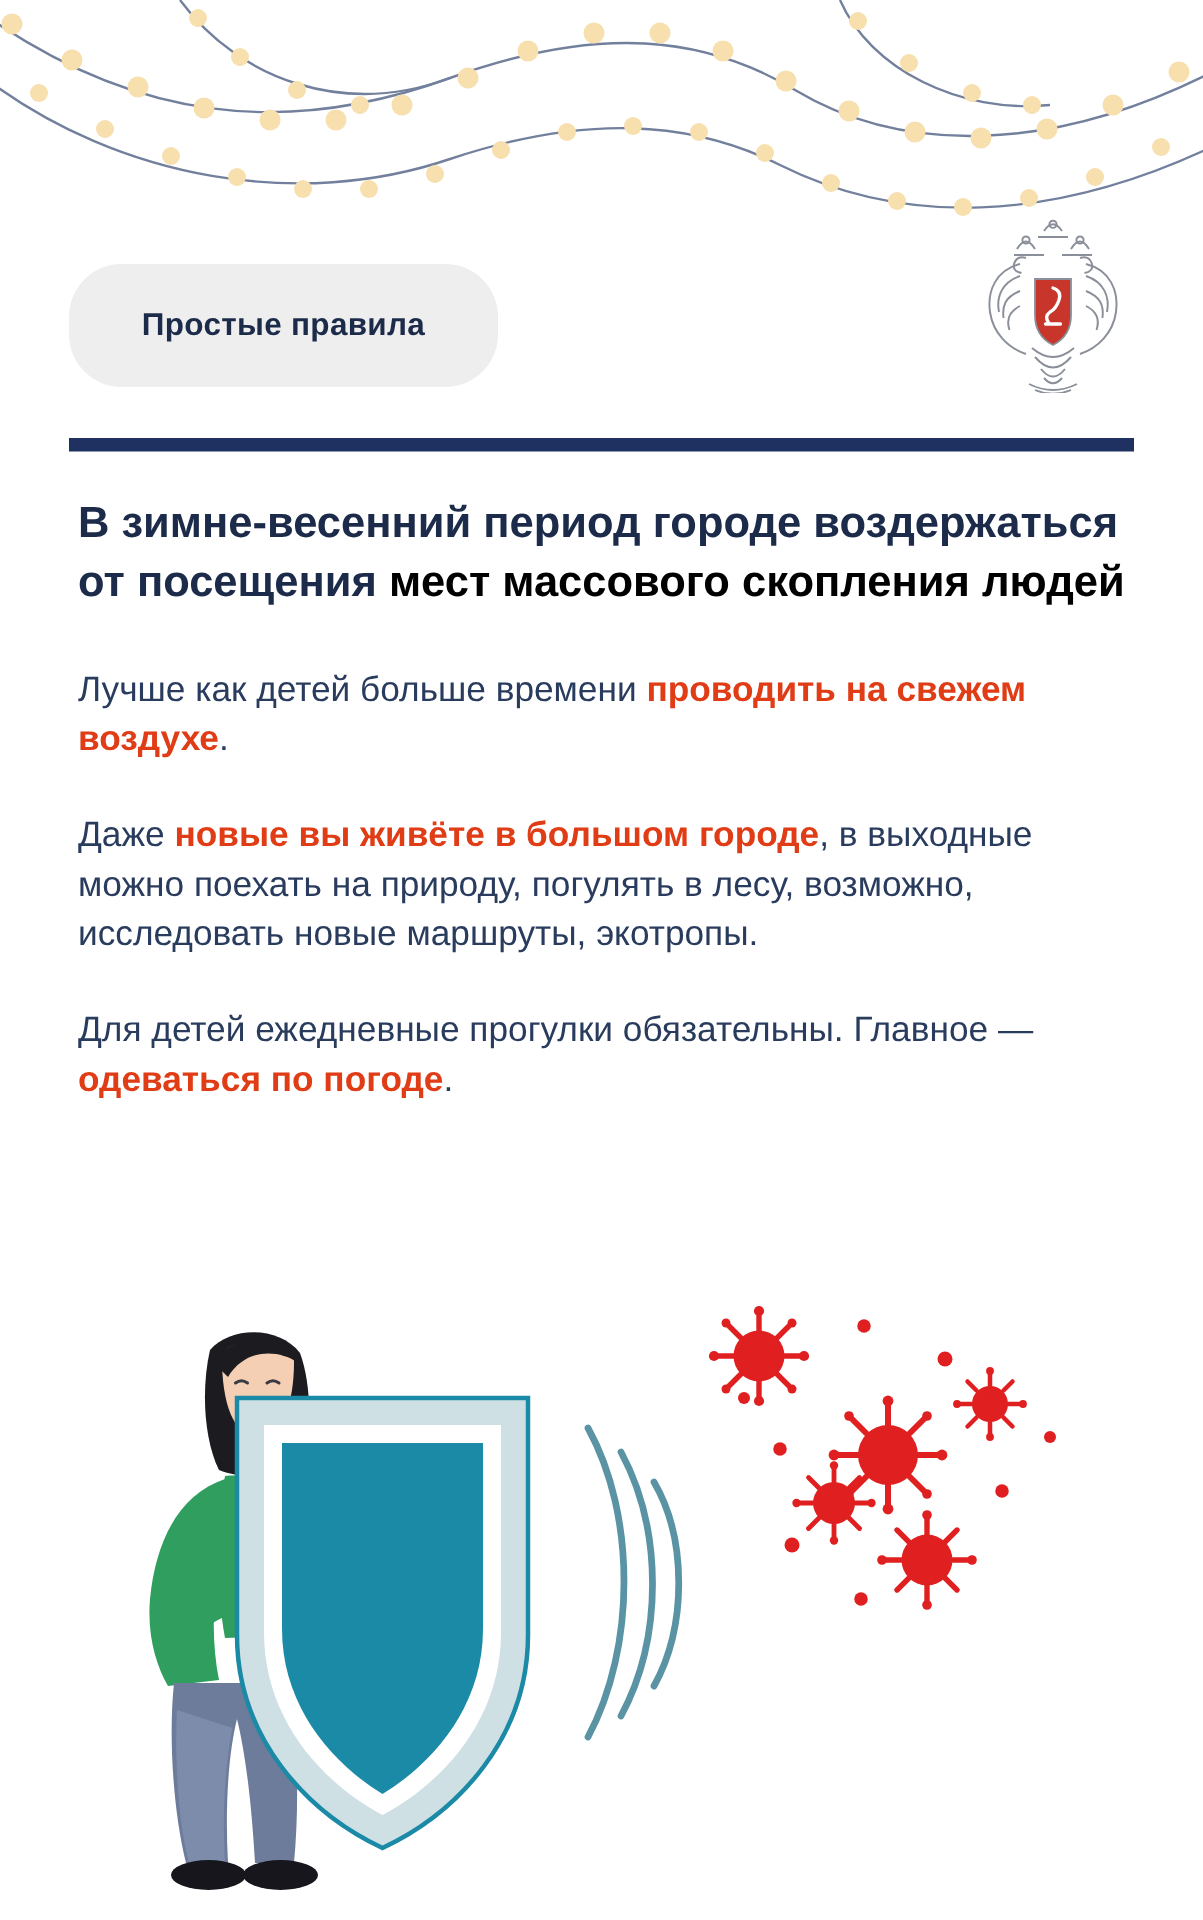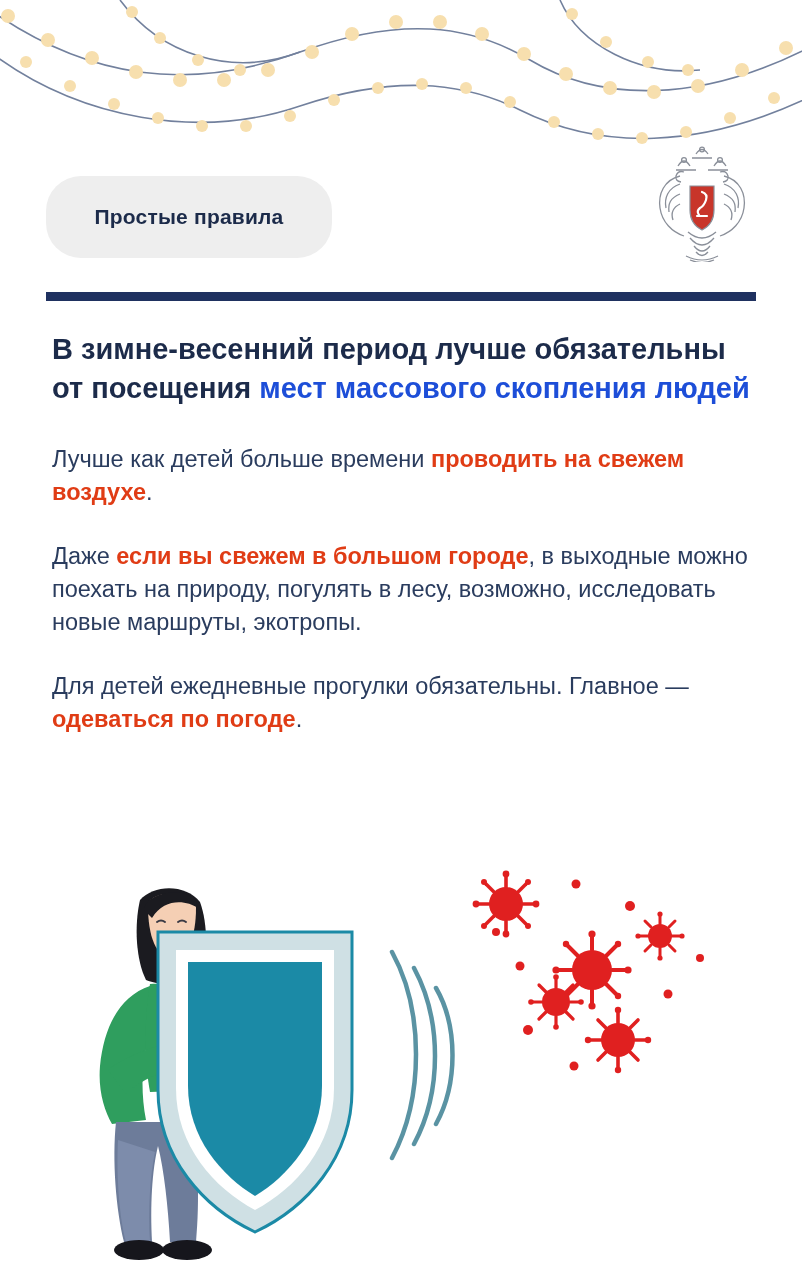--- a/index.html
+++ b/index.html
@@ -71,21 +71,21 @@
     top: 330px;
     width: 712px;
   }
   .headline {
     font-size: 29px;
     font-weight: bold;
     line-height: 1.36;
     color: #1c2b4a;
     margin: 0 0 34px 0;
   }
-  .headline .accent { color: #1d4ed8; }
+  .headline .accent { color: #000000; }
 
   .para {
     font-size: 23.5px;
     line-height: 1.42;
     color: #2a3c5e;
     margin: 0 0 30px 0;
     font-weight: 400;
   }
   .para.tight { }
   .para b { color: #e03c15; font-weight: bold; }
@@ -207,25 +207,25 @@
       <path d="M36,110 q16,8 32,0"></path>
       <path d="M40,114 q12,5 24,0"></path>
     </g>
   </svg>
 </div>
 
 <div class="rule"></div>
 
 <div class="content">
 
-  <h1 class="headline"><span>В зимне-весенний период лучше обязательны от посещения </span><span class="accent">мест массового скопления людей</span></h1>
+  <h1 class="headline"><span>В зимне-весенний период городе воздержаться от посещения </span><span class="accent">мест массового скопления людей</span></h1>
 
   <p class="para"><span>Лучше как детей больше времени </span><b>проводить на свежем воздухе</b><span>.</span></p>
 
-  <p class="para"><span>Даже </span><b>если вы свежем в большом городе</b><span>, в выходные можно поехать на природу, погулять в лесу, возможно, исследовать новые маршруты, экотропы.</span></p>
+  <p class="para"><span>Даже </span><b>новые вы живёте в большом городе</b><span>, в выходные можно поехать на природу, погулять в лесу, возможно, исследовать новые маршруты, экотропы.</span></p>
 
   <p class="para tight"><span>Для детей ежедневные прогулки обязательны. Главное — </span><b>одеваться по погоде</b><span>.</span></p>
 
 </div>
 
 <div class="illustration">
   <svg width="802" height="440" viewBox="0 0 802 440" xmlns="http://www.w3.org/2000/svg">
 
     <g>
 

